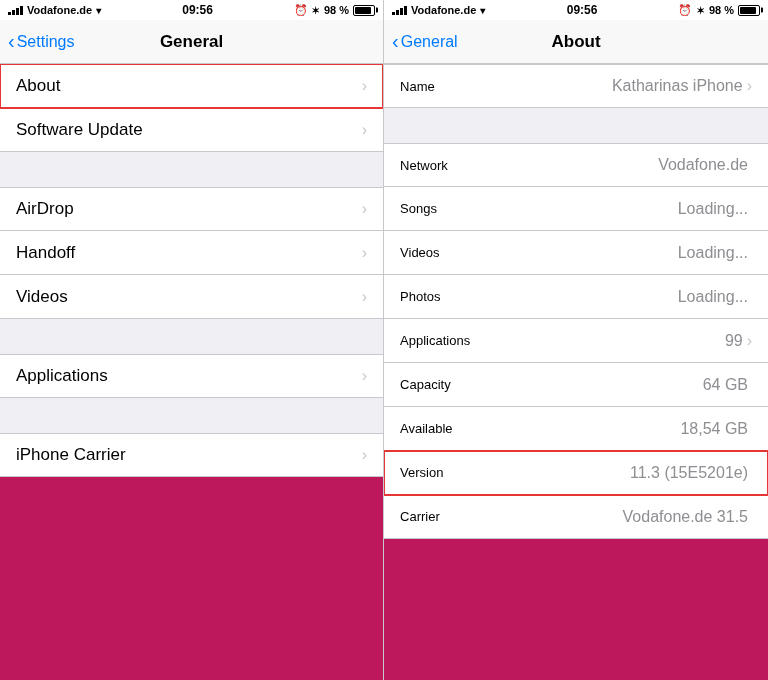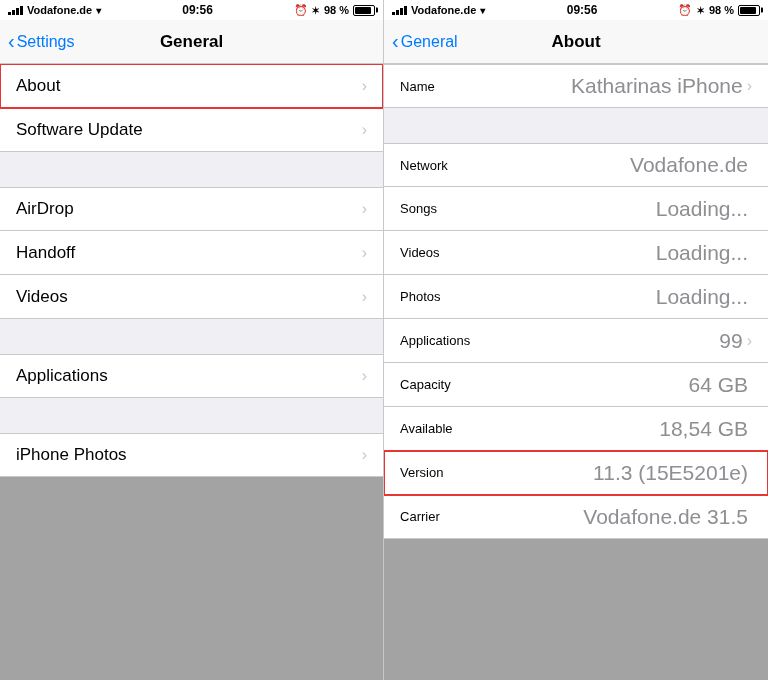--- a/index.html
+++ b/index.html
@@ -45,21 +45,21 @@
       width: 2px; height: 5px; background: #000; border-radius: 0 1px 1px 0;
     }
     .battery-fill { background: #000; height: 100%; width: 90%; border-radius: 1px; }
 
     
     .panel {
       width: 432px;
       height: 680px;
       display: flex;
       flex-direction: column;
-      background: #a3a3a3;
+      background: #be185d;
       overflow: hidden;
     }
     .panel-left { border-right: 1px solid #c8c7cc; }
 
     
     .nav-bar {
       height: 44px;
       background: #f8f8f8;
       border-bottom: 1px solid #c8c7cc;
       display: flex;
@@ -140,21 +140,21 @@
     }
     .about-row.first-in-group {
       border-top: 1px solid #c8c7cc;
     }
     .about-row .row-label {
       flex: 1;
       font-size: 13px;
       color: #000;
     }
     .about-row .row-value {
-      font-size: 21px;
+      font-size: 16px;
       color: #8e8e93;
       margin-right: 4px;
     }
     .about-row .chevron-right {
       color: #c7c7cc;
       font-size: 16px;
     }
     .about-row.highlighted {
       outline: 2.5px solid #e53535;
       outline-offset: -1px;
@@ -226,21 +226,21 @@
     <div class="section-gap"></div>
 
     <div class="settings-row first-in-group">
       <span class="row-label">Applications</span>
       <span class="chevron-right">›</span>
     </div>
 
     <div class="section-gap"></div>
 
     <div class="settings-row first-in-group">
-      <span class="row-label">iPhone Photos</span>
+      <span class="row-label">iPhone Carrier</span>
       <span class="chevron-right">›</span>
     </div>
 
   </div>
 </div>
 
 <div class="panel">
 
   <div class="status-bar">
     <div class="status-bar-left">

